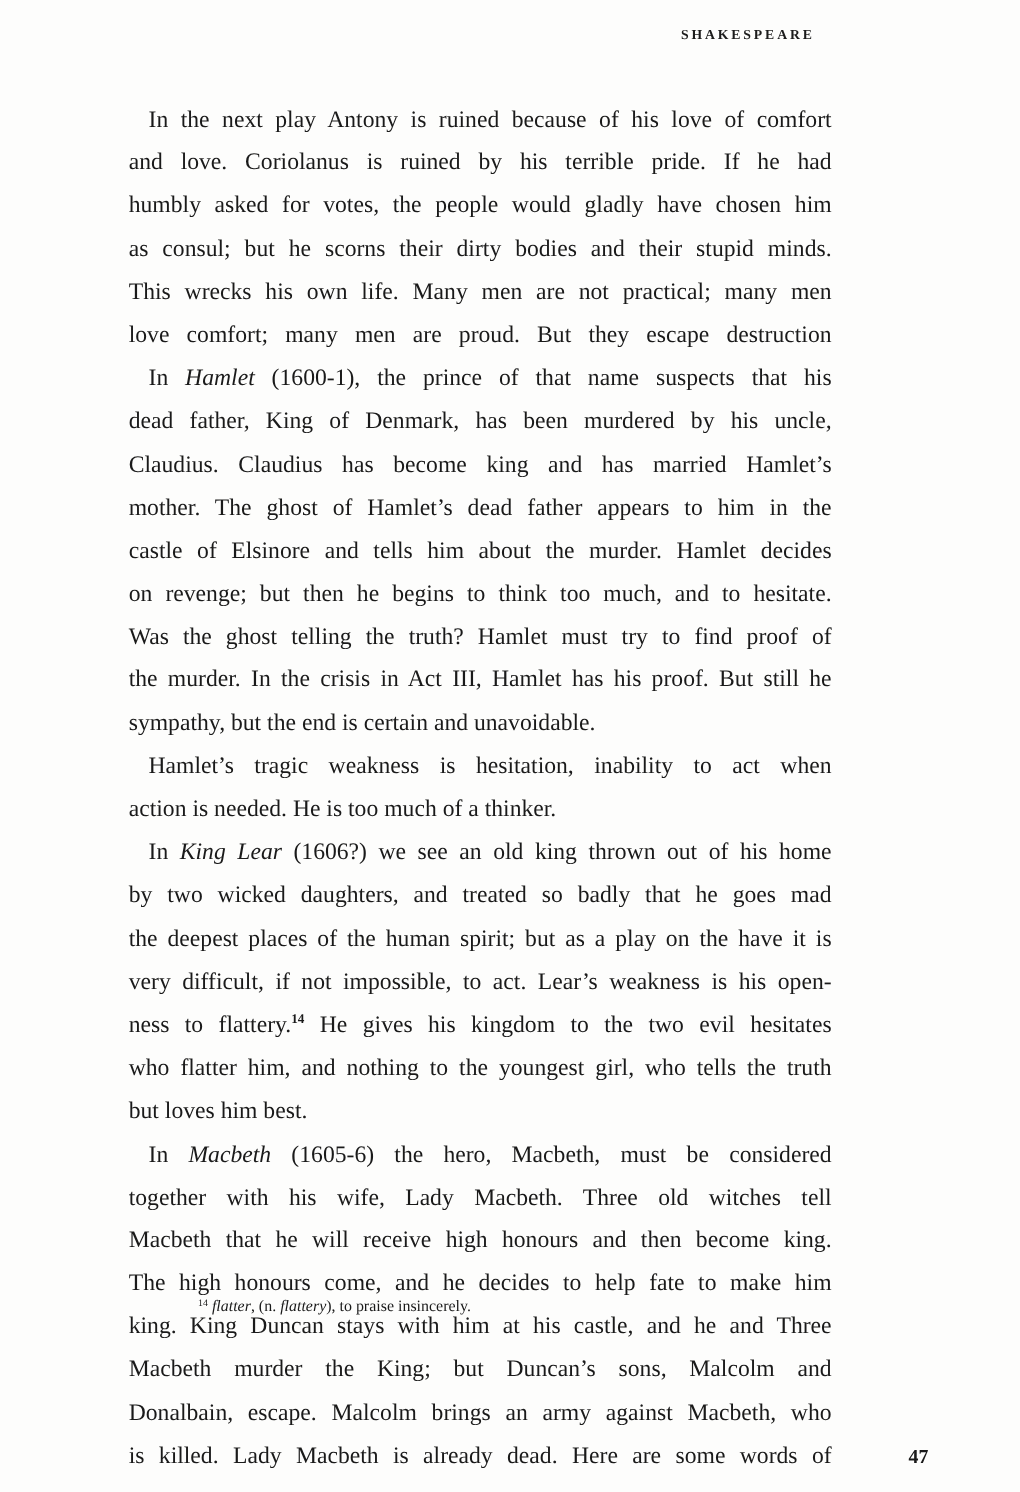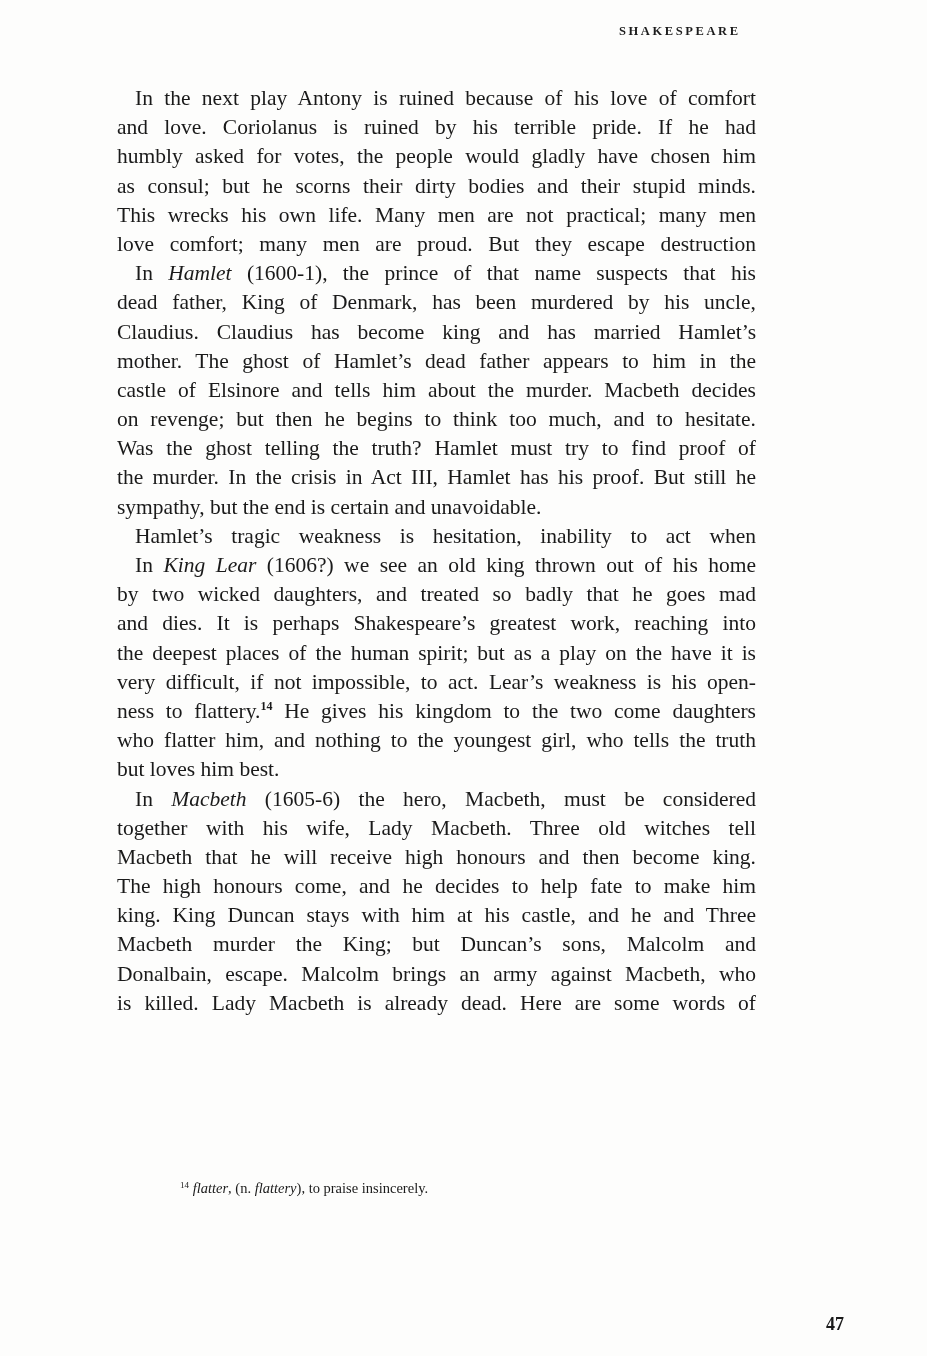--- a/index.html
+++ b/index.html
@@ -25,20 +25,21 @@
     width: 639px;
   }
   .line {
     display: block;
     height: 29.2px;
     line-height: 29.2px;
     font-size: 21.5px;
     white-space: nowrap;
     text-align: justify;
     text-align-last: justify;
+    margin-top: 10px;
   }
   .line.last { text-align-last: left; }
   .line.indent { padding-left: 18px; }
   .it { font-style: italic; }
   sup.fn { font-size: 12px; font-weight: bold; vertical-align: 8px; line-height: 0; }
   .footnote {
     position: absolute;
     top: 1180px; left: 180px;
     font-size: 14.5px;
     white-space: nowrap;
@@ -62,34 +63,34 @@
   <span class="line">and love. Coriolanus is ruined by his terrible pride. If he had</span>
   <span class="line">humbly asked for votes, the people would gladly have chosen him</span>
   <span class="line">as consul; but he scorns their dirty bodies and their stupid minds.</span>
   <span class="line">This wrecks his own life. Many men are not practical; many men</span>
   <span class="line">love comfort; many men are proud. But they escape destruction</span>
 
   <span class="line indent"><span>In </span><span class="it">Hamlet</span><span> (1600-1), the prince of that name suspects that his</span></span>
   <span class="line">dead father, King of Denmark, has been murdered by his uncle,</span>
   <span class="line">Claudius. Claudius has become king and has married Hamlet’s</span>
   <span class="line">mother. The ghost of Hamlet’s dead father appears to him in the</span>
-  <span class="line">castle of Elsinore and tells him about the murder. Macbeth decides</span>
+  <span class="line">castle of Elsinore and tells him about the murder. Hamlet decides</span>
   <span class="line">on revenge; but then he begins to think too much, and to hesitate.</span>
   <span class="line">Was the ghost telling the truth? Hamlet must try to find proof of</span>
   <span class="line">the murder. In the crisis in Act III, Hamlet has his proof. But still he</span>
   <span class="line last">sympathy, but the end is certain and unavoidable.</span>
 
   <span class="line indent">Hamlet’s tragic weakness is hesitation, inability to act when</span>
+  <span class="line last">action is needed. He is too much of a thinker.</span>
 
   <span class="line indent"><span>In </span><span class="it">King Lear</span><span> (1606?) we see an old king thrown out of his home</span></span>
   <span class="line">by two wicked daughters, and treated so badly that he goes mad</span>
-  <span class="line">and dies. It is perhaps Shakespeare’s greatest work, reaching into</span>
   <span class="line">the deepest places of the human spirit; but as a play on the have it is</span>
   <span class="line">very difficult, if not impossible, to act. Lear’s weakness is his open-</span>
-  <span class="line"><span>ness to flattery.</span><sup class="fn">14</sup><span> He gives his kingdom to the two come daughters</span></span>
+  <span class="line"><span>ness to flattery.</span><sup class="fn">14</sup><span> He gives his kingdom to the two evil hesitates</span></span>
   <span class="line">who flatter him, and nothing to the youngest girl, who tells the truth</span>
   <span class="line last">but loves him best.</span>
 
   <span class="line indent"><span>In </span><span class="it">Macbeth</span><span> (1605-6) the hero, Macbeth, must be considered</span></span>
   <span class="line">together with his wife, Lady Macbeth. Three old witches tell</span>
   <span class="line">Macbeth that he will receive high honours and then become king.</span>
   <span class="line">The high honours come, and he decides to help fate to make him</span>
   <span class="line">king. King Duncan stays with him at his castle, and he and Three</span>
   <span class="line">Macbeth murder the King; but Duncan’s sons, Malcolm and</span>
   <span class="line">Donalbain, escape. Malcolm brings an army against Macbeth, who</span>

